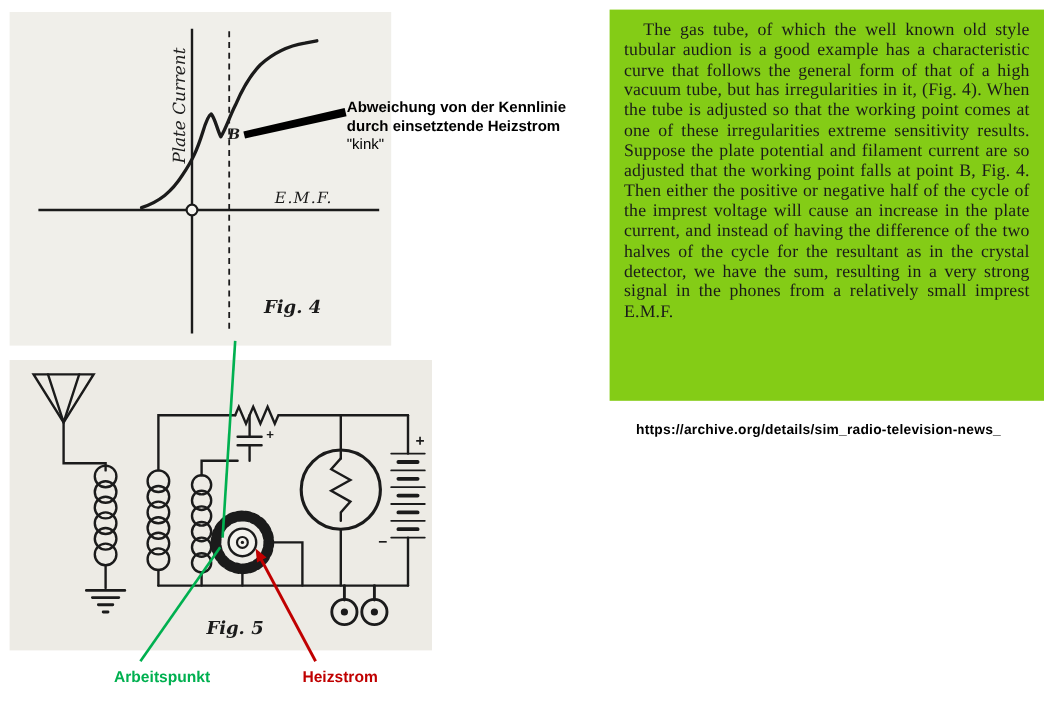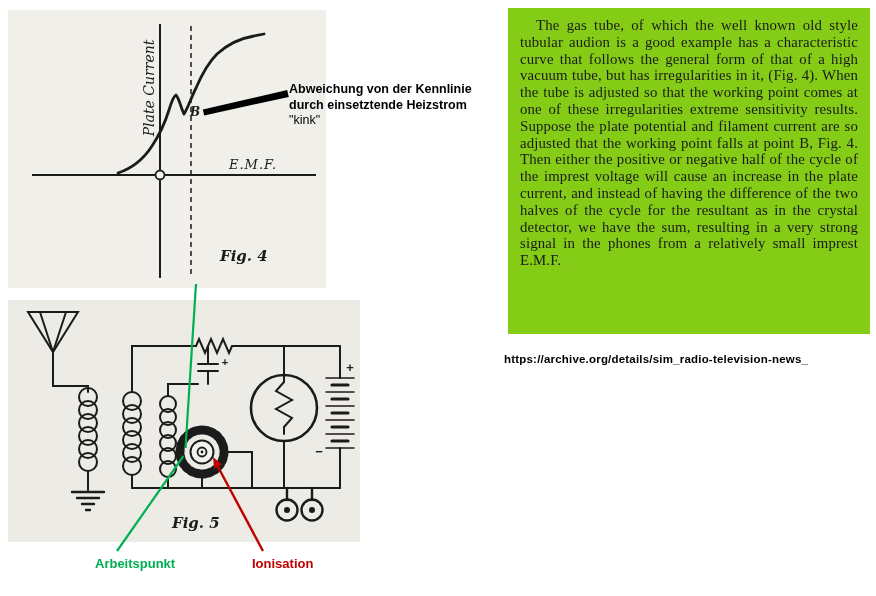--- a/index.html
+++ b/index.html
@@ -17,21 +17,21 @@
   .callout { position:absolute; font-size:13px; font-weight:bold; }
   .callout-green { left:95px; top:556px; color:var(--green,#00B050); }
   .callout-red  { left:252px; top:556px; color:var(--red,#C00000); }
 
   .article-scan { left:508px; top:8px; width:362px; height:326px; background:#84cc16;
     padding:9px 12px; overflow:hidden; }
   .article-scan p { font-family:"Liberation Serif", serif; font-size:14.8px;
     line-height:16.8px; text-align:justify; text-indent:16px; color:#1a1a1a;
     letter-spacing:.15px; }
 
-  .source { position:absolute; left:504px; top:349px; font-size:11.5px; font-weight:bold;
+  .source { position:absolute; left:530px; top:349px; font-size:11.5px; font-weight:bold;
     line-height:20px; color:#000; letter-spacing:.2px; }
 
   .overlay { position:absolute; left:0; top:0; pointer-events:none; }
 
   svg text.figlabel { font-family:"DejaVu Serif", serif; font-style:italic; fill:#1b1b1b; }
   svg text.caption  { font-family:"DejaVu Serif", serif; font-style:italic; font-weight:bold; fill:#1b1b1b; }
   svg text.sign     { font-family:"Liberation Sans", sans-serif; font-weight:bold; fill:#1b1b1b; }
 </style>
 </head>
 <body>
@@ -156,21 +156,21 @@
         </g>
       </g>
       <text class="sign" x="342" y="72" font-size="13" text-anchor="middle">+</text>
       <text class="sign" x="311" y="156" font-size="13" text-anchor="middle">−</text>
       <text class="sign" x="217" y="66" font-size="11" text-anchor="middle">+</text>
       <text class="caption" x="164" y="228" font-size="15">Fig. 5</text>
     </svg>
   </div>
 
   <div class="callout callout-green">Arbeitspunkt</div>
-  <div class="callout callout-red">Ionisation</div>
+  <div class="callout callout-red">Heizstrom</div>
 
   <div class="scan article-scan">
     <p>The gas tube, of which the well known old style tubular audion is a good example has a characteristic curve that follows the general form of that of a high vacuum tube, but has irregularities in it, (Fig. 4). When the tube is adjusted so that the working point comes at one of these irregularities extreme sensitivity results. Suppose the plate potential and filament current are so adjusted that the working point falls at point B, Fig. 4. Then either the positive or negative half of the cycle of the imprest voltage will cause an increase in the plate current, and instead of having the difference of the two halves of the cycle for the resultant as in the crystal detector, we have the sum, resulting in a very strong signal in the phones from a relatively small imprest E.M.F.</p>
   </div>
 
   <div class="source">
     <div>https://archive.org/details/sim_radio-television-news_</div>
   </div>
 
   <svg class="overlay" width="876" height="596" viewBox="0 0 876 596">

